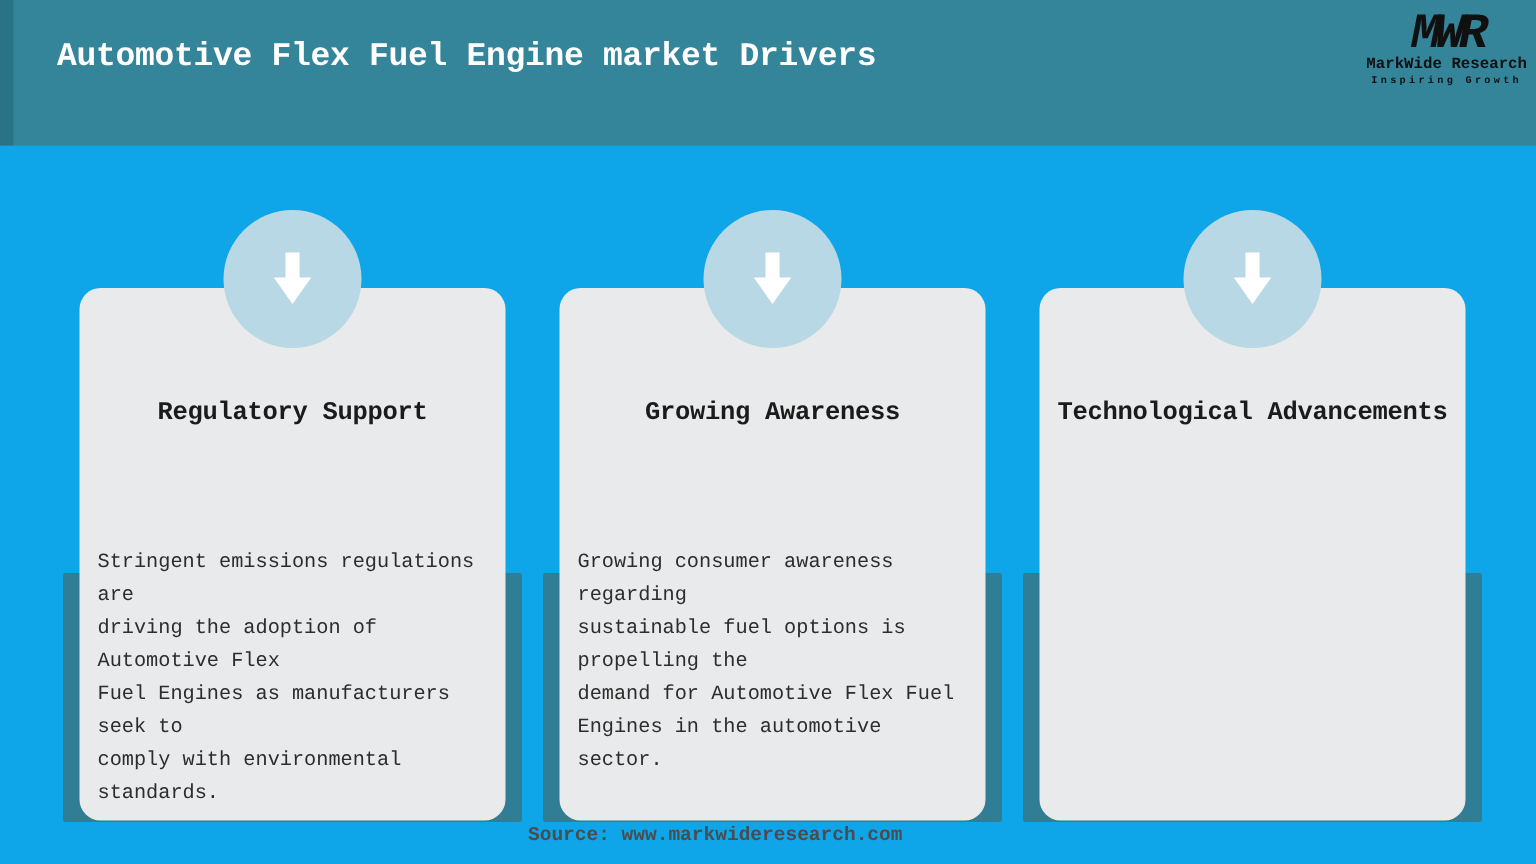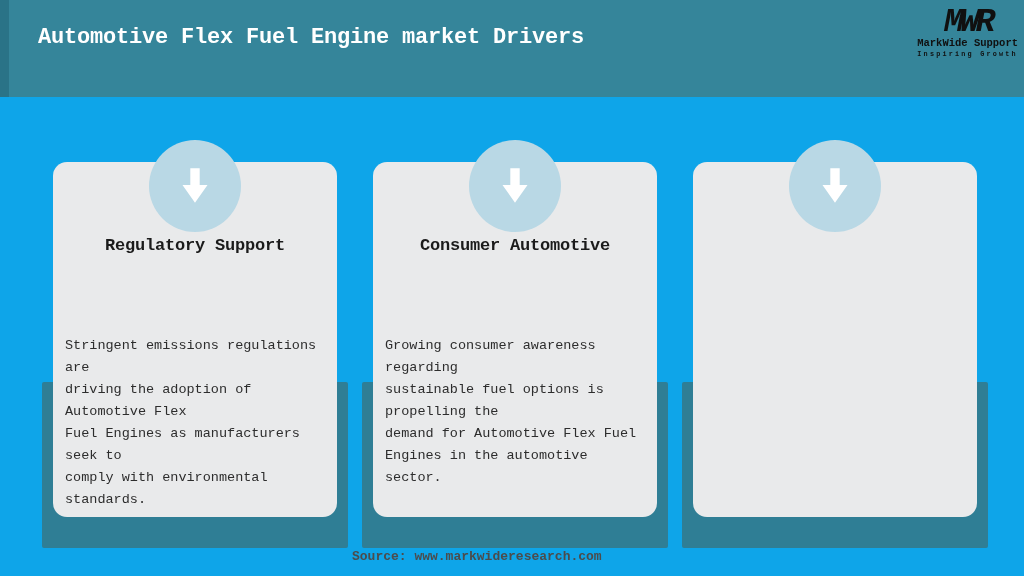--- a/index.html
+++ b/index.html
@@ -82,21 +82,21 @@
   .backing-panel {
     position: absolute;
     left: 0; top: 242px;
     width: 306px; height: 166px;
     background: #2F7E95;
     border-radius: 2px;
     z-index: 1;
   }
   .card {
     position: absolute;
-    left: 11px; top: 22px;
+    left: 11px; top: 52px;
     width: 284px; height: 355px;
     background: #E9EAEB;
     border-radius: 14px;
     z-index: 2;
     padding-left: 36px;
   }
   .arrow-circle {
     position: absolute;
     left: 50%; top: 0;
     width: 92px; height: 92px;
@@ -151,21 +151,21 @@
 </head>
 <body>
 
 <div class="page">
 
   <div class="header">
     <div class="header-accent-strip"></div>
     <div class="header-title">Automotive Flex Fuel Engine market Drivers</div>
     <div class="logo">
       <div class="logo-monogram">MWR</div>
-      <div class="logo-name">MarkWide Support</div>
+      <div class="logo-name">MarkWide Research</div>
       <div class="logo-tagline">Inspiring Growth</div>
     </div>
   </div>
 
   <div class="group group-1">
     <div class="backing-panel"></div>
     <div class="card">
       <div class="card-title">Regulatory Support</div>
       <div class="card-body">Stringent emissions regulations are
 driving the adoption of Automotive Flex
@@ -177,38 +177,39 @@
         <svg width="48" height="62" viewBox="0 0 92 92">
             <path d="M37 12 h18 v32 h15 L46 78 L22 44 h15 z" fill="#ffffff"></path>
           </svg>
       </span>
     </div>
   </div>
 
   <div class="group group-2">
     <div class="backing-panel"></div>
     <div class="card">
-      <div class="card-title">Consumer Automotive</div>
+      <div class="card-title">Growing Awareness</div>
       <div class="card-body">Growing consumer awareness regarding
 sustainable fuel options is propelling the
 demand for Automotive Flex Fuel
 Engines in the automotive sector.</div>
     </div>
     <div class="arrow-circle">
       <span>
         <svg width="48" height="62" viewBox="0 0 92 92">
             <path d="M37 12 h18 v32 h15 L46 78 L22 44 h15 z" fill="#ffffff"></path>
           </svg>
       </span>
     </div>
   </div>
 
   <div class="group group-3">
     <div class="backing-panel"></div>
     <div class="card">
+      <div class="card-title">Technological Advancements</div>
     </div>
     <div class="arrow-circle">
       <span>
         <svg width="48" height="62" viewBox="0 0 92 92">
             <path d="M37 12 h18 v32 h15 L46 78 L22 44 h15 z" fill="#ffffff"></path>
           </svg>
       </span>
     </div>
   </div>
 

